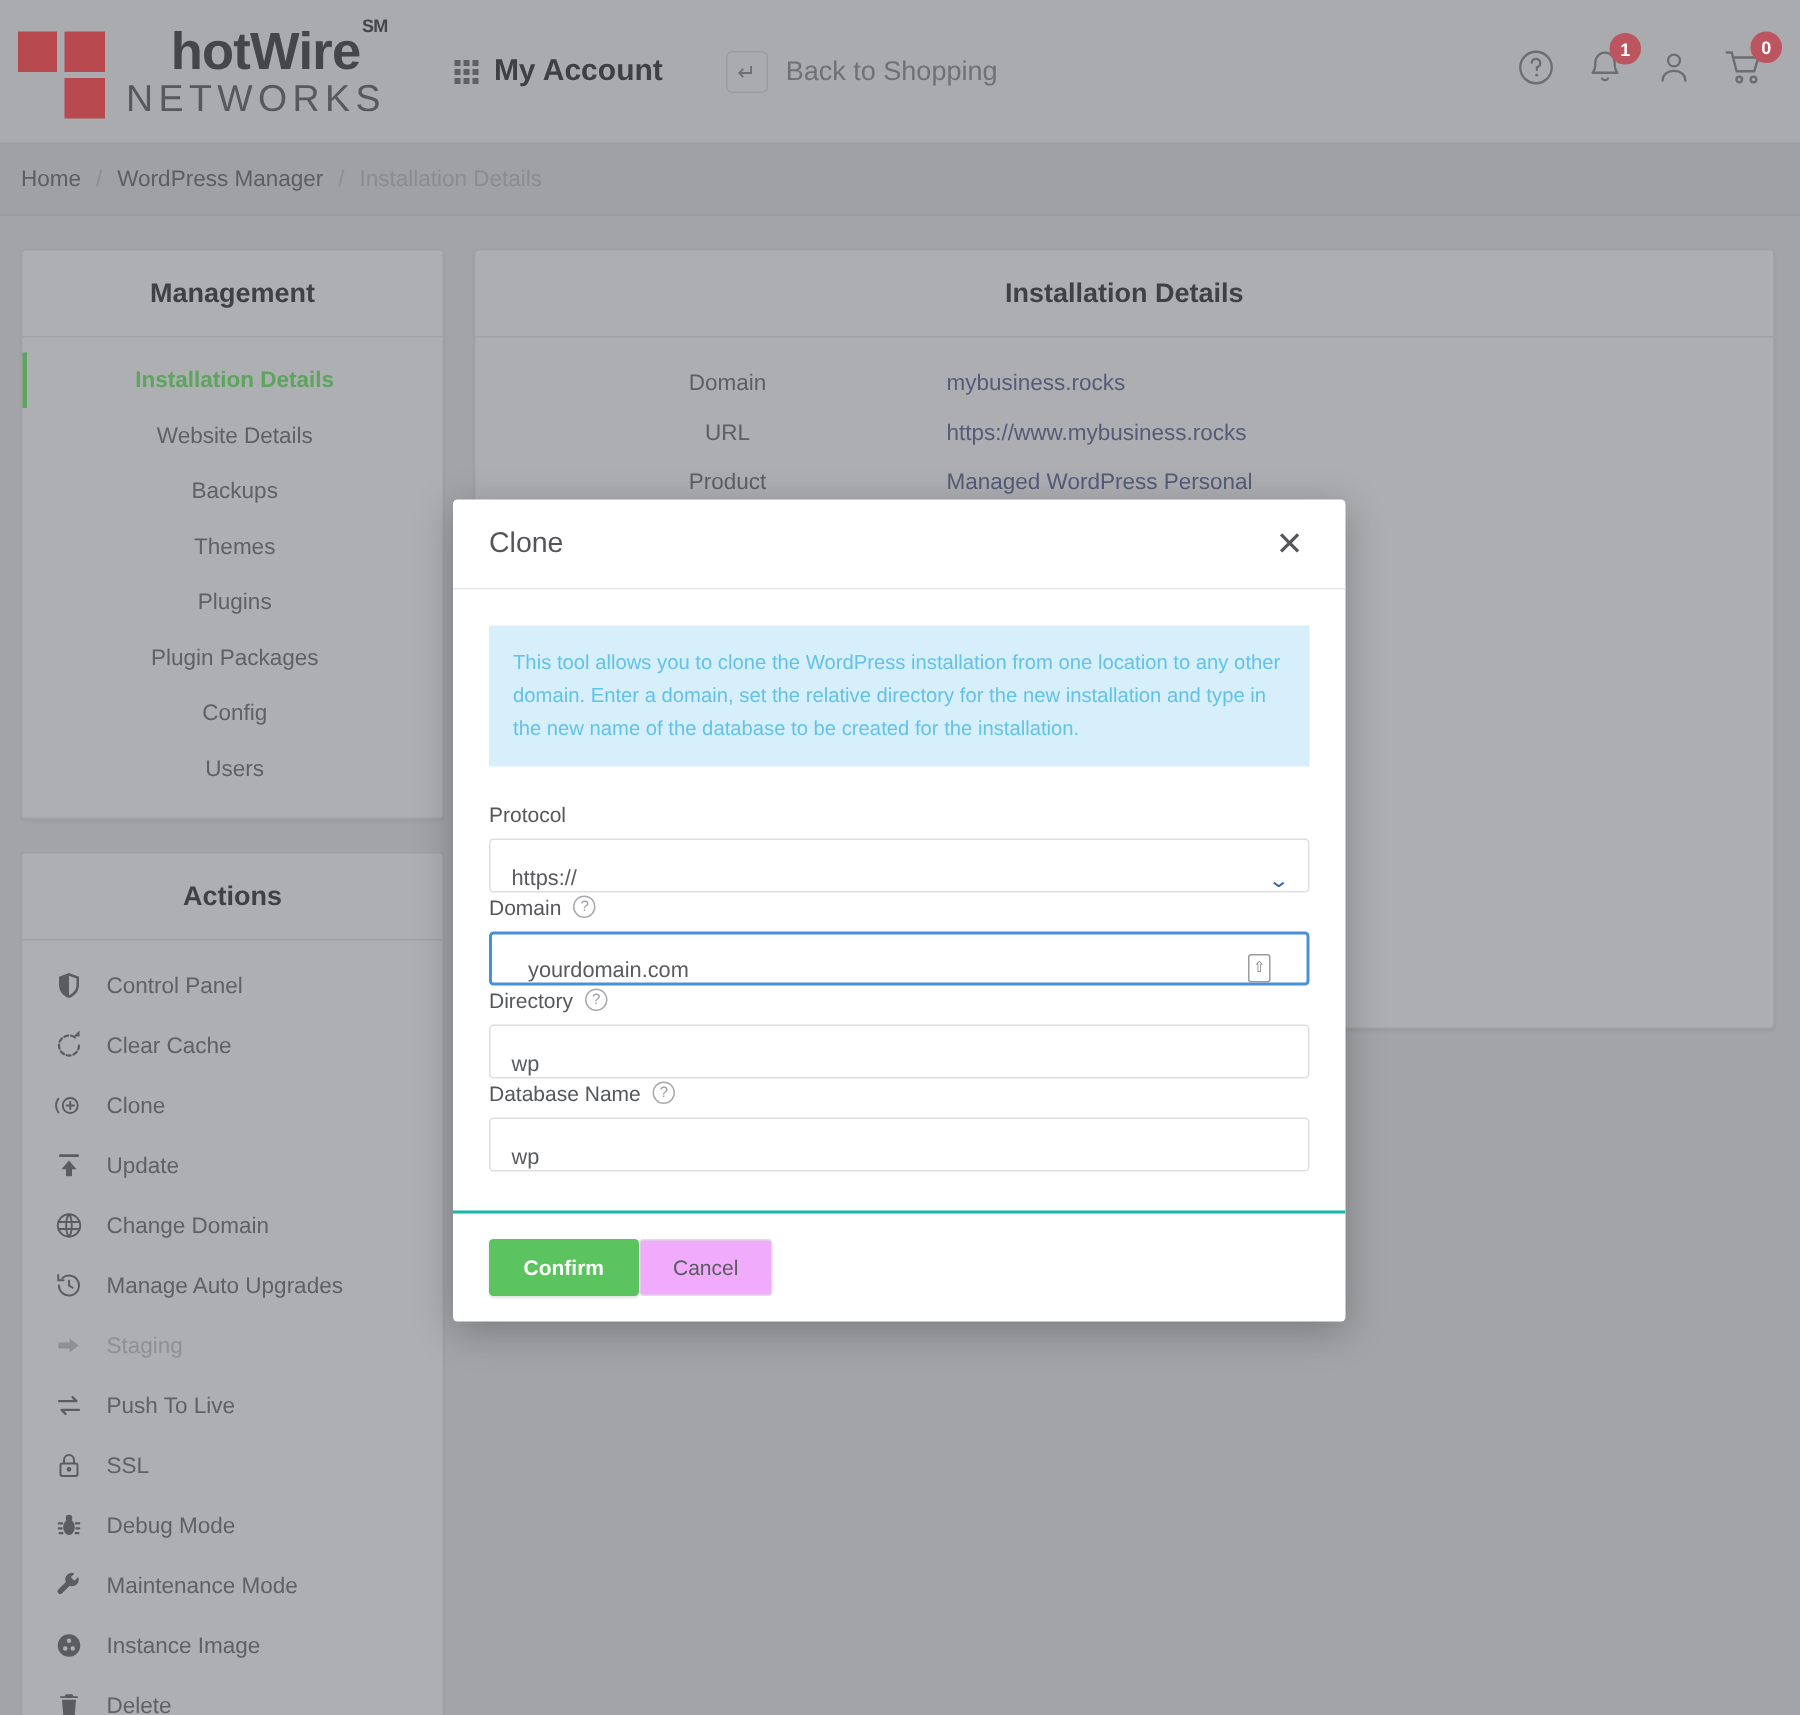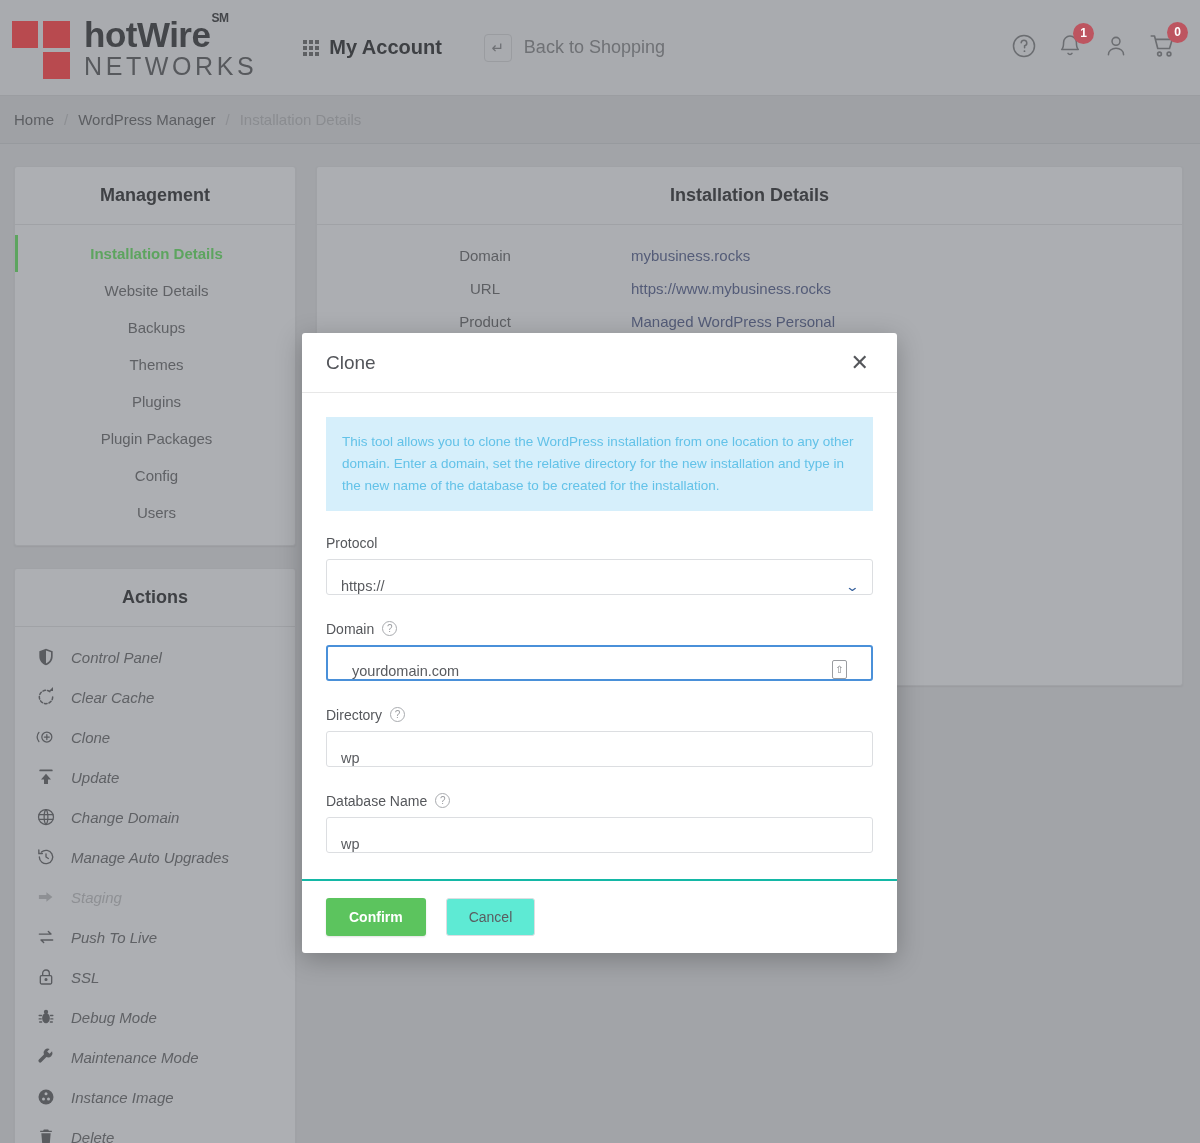--- a/index.html
+++ b/index.html
@@ -27,21 +27,21 @@
     border-bottom: 1px solid #9b9da1;
   }
   .logo-wrap { display: flex; align-items: center; gap: 10px; }
   .logo-mark {
     position: relative; width: 62px; height: 62px;
   }
   .logo-sq { position: absolute; background: #b84a4f; }
   .sq1 { left: 0;   top: 4px;  width: 26px; height: 27px; }
   .sq2 { left: 31px;top: 4px;  width: 27px; height: 27px; }
   .sq3 { left: 31px;top: 35px; width: 27px; height: 27px; }
-  .logo-text { line-height: 1; }
+  .logo-text { line-height: 1; text-align: right; }
   .logo-top {
     font-size: 35px; font-weight: 700; color: #44464a;
     letter-spacing: -0.5px; position: relative; display: inline-block;
   }
   .logo-sm {
     font-size: 12px; font-weight: 700; vertical-align: super;
     position: relative; top: -12px; left: 1px;
   }
   .logo-bottom {
     font-size: 25px; color: #57595d; letter-spacing: 3.6px;
@@ -112,21 +112,21 @@
   .card-body { padding: 10px 0 14px 0; }
 
   .menu-item {
     padding: 10px 20px; font-size: 15px; color: #5f6165;
     cursor: pointer; border-left: 3px solid transparent;
   }
   .menu-item.active { color: #5da45f; border-left-color: #5da45f; font-weight: 700; }
 
   .act-item {
     display: flex; align-items: center; gap: 14px;
-    padding: 9px 20px; font-size: 15px; color: #5f6165; cursor: pointer; font-style: italic;
+    padding: 9px 20px; font-size: 15px; color: #5f6165; cursor: pointer;
   }
   .act-item.disabled { color: #8e9094; cursor: default; }
   .act-ico { width: 22px; height: 22px; flex: 0 0 22px;
     display: flex; align-items: center; justify-content: center; color: #5a5c60; }
   .act-item.disabled .act-ico { color: #8e9094; }
 
   
   .detail-card { background: #acaeb2; }
   .detail-row {
     display: flex; padding: 8px 22px; font-size: 15px;
@@ -151,21 +151,21 @@
   .modal-close {
     font-size: 22px; color: #55575b; cursor: pointer;
     line-height: 1; padding: 2px 4px;
   }
   .modal-body { padding: 24px 24px 22px 24px; }
   .info-box {
     background: #d6effb; color: #63c2e8;
     padding: 14px 16px; font-size: 13.5px; line-height: 1.62;
     margin-bottom: 24px;
   }
-  .field { margin-bottom: 26px; }
+  .field { margin-bottom: 2px; }
   .field:last-child { margin-bottom: 4px; }
   .field-label {
     display: flex; align-items: center; gap: 8px;
     font-size: 14px; color: #55575b; margin-bottom: 8px;
   }
   .help-ico {
     width: 15px; height: 15px; border-radius: 50%;
     border: 1px solid #a9abaf; color: #9a9ca0; font-size: 10px;
     display: flex; align-items: center; justify-content: center;
     cursor: pointer; line-height: 1;
@@ -189,21 +189,21 @@
   }
   .modal-foot {
     border-top: 2px solid #14b8a6;
     padding: 17px 24px; display: flex; 
   }
   .btn {
     font-size: 14px; border-radius: 3px; padding: 10px 22px;
     cursor: pointer; border: 1px solid transparent;
   }
   .btn-confirm { background: #5cc45e; color: #fff; font-weight: 700; box-shadow: 0 1px 2px rgba(0,0,0,0.12); }
-  .btn-cancel { background: #5eead4; color: #5a5c60; border-color: #dcdee1; margin-left: 20px; }
+  .btn-cancel { background: #f0abfc; color: #5a5c60; border-color: #dcdee1; }
 </style>
 </head>
 <body>
 
 <div class="page">
 
   <div class="header">
     <div class="logo-wrap">
       <div class="logo-mark">
         <span class="logo-sq sq1"></span>

